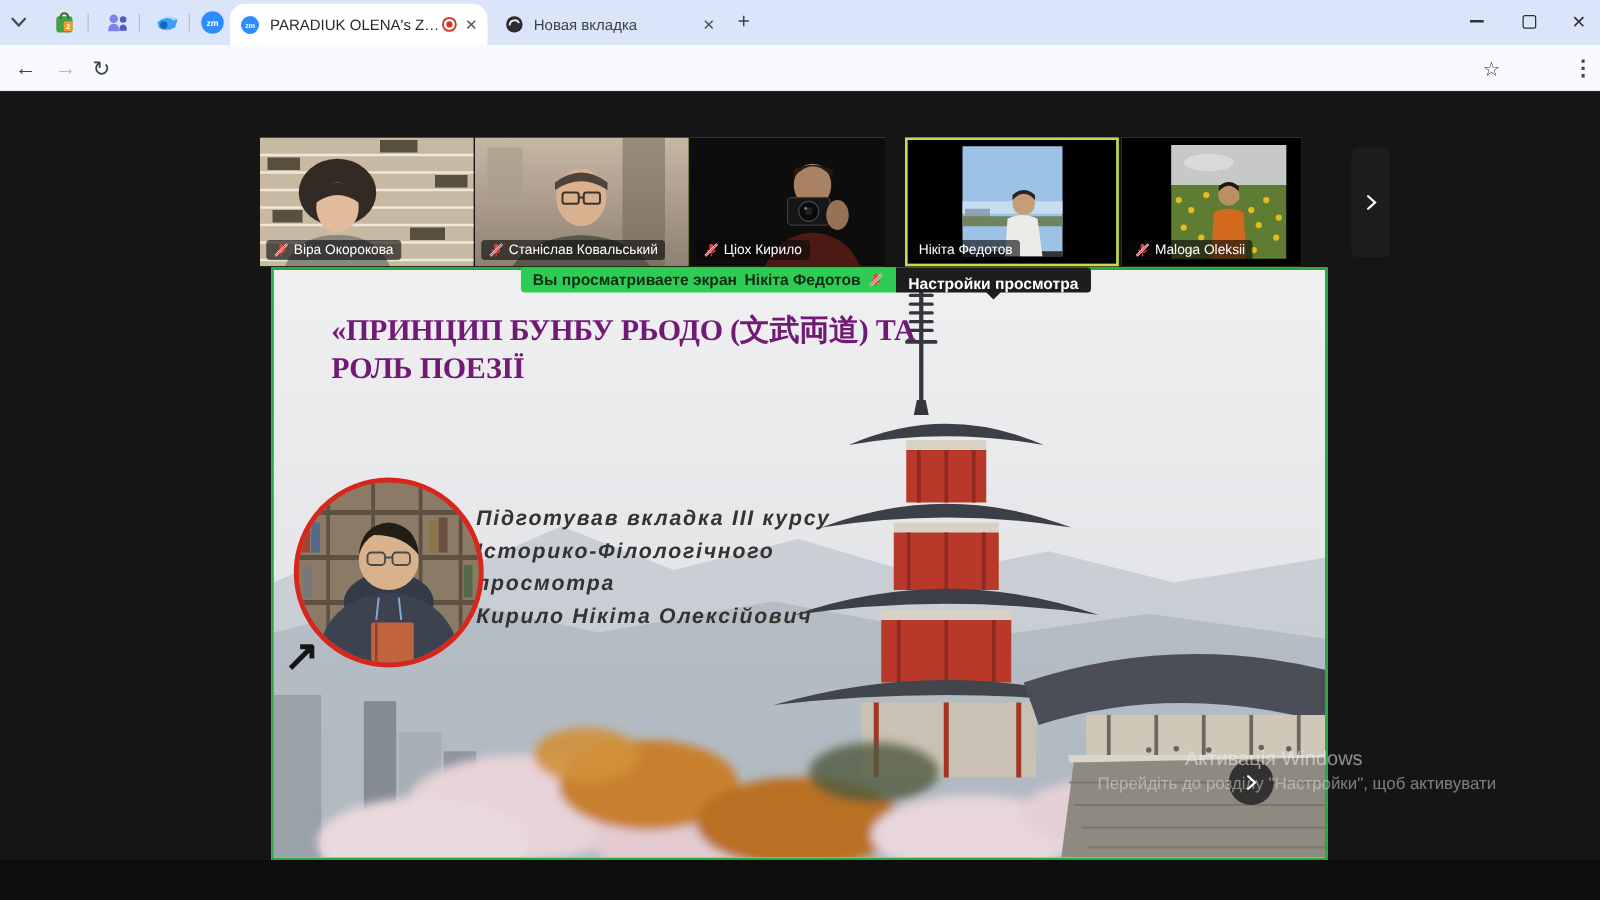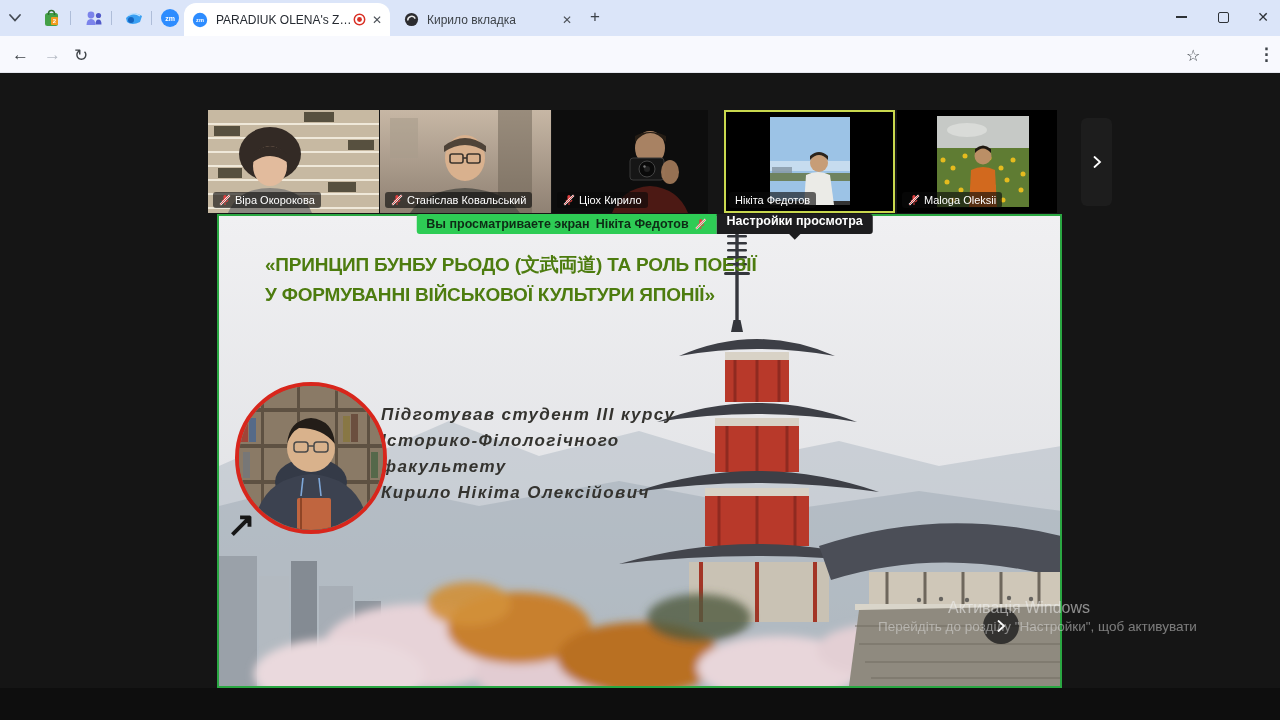--- a/index.html
+++ b/index.html
@@ -25,25 +25,25 @@
   .tile{position:absolute;top:37px;height:103px;background:#4d7c0f;overflow:hidden;}
   .tile svg{display:block;}
   .ntag{position:absolute;left:5px;bottom:5px;display:flex;align-items:center;gap:4px;
         background:rgba(10,10,10,.62);border-radius:3px;padding:2px 6px;color:#fff;font-size:11px;white-space:nowrap;}
   .mic12{width:12px;height:12px;flex:0 0 auto;}
   .share{position:absolute;left:217px;top:141px;width:845px;height:474px;border:2px solid #2aa742;box-sizing:border-box;background:#e6e7e9;z-index:10;}
   .slide{position:absolute;inset:0;overflow:hidden;}
   .sbanner{position:absolute;top:-2px;left:50%;transform:translateX(-50%);display:flex;z-index:15;height:20px;padding-left:10px;}
   .sbanner-green{background:#2ecc55;color:#0e2b16;font-size:12.5px;font-weight:700;display:flex;align-items:center;
                  padding:0 10px;gap:6px;border-radius:3px 0 0 3px;white-space:nowrap;}
-  .sbanner-btn{position:relative;background:#1d1d1f;color:#fff;font-size:12.5px;font-weight:700;display:flex;align-items:flex-start;
+  .sbanner-btn{position:relative;background:#1d1d1f;color:#fff;font-size:12.5px;font-weight:700;display:flex;align-items:flex-end;
                padding:0 10px;border-radius:0 3px 3px 0;white-space:nowrap;}
   .sbanner-btn .caret{position:absolute;left:50%;bottom:-4px;width:8px;height:8px;background:#1d1d1f;transform:translateX(-50%) rotate(45deg);}
-  .title{position:absolute;left:46px;top:34px;width:520px;font-size:19px;font-weight:700;letter-spacing:-0.2px;
-         line-height:30px;color:#4d7c0f;z-index:5;}
+  .title{position:absolute;left:46px;top:34px;width:520px;font-size:24px;font-weight:700;letter-spacing:-0.2px;
+         line-height:30px;color:#701a75;z-index:5;font-family:Liberation Serif, serif;}
   .author{position:absolute;left:162px;top:186px;font-size:17px;font-weight:700;font-style:italic;
           letter-spacing:1.4px;line-height:26px;color:#34332f;z-index:5;}
   .photo{position:absolute;left:16px;top:166px;width:144px;height:144px;border-radius:50%;
          border:4px solid #d8261c;overflow:hidden;z-index:6;background:#8a7a66;}
   .upArrow{position:absolute;left:8px;top:288px;font-size:34px;font-weight:900;color:#161616;z-index:6;}
   .nextbtn{position:absolute;left:764px;top:392px;width:36px;height:36px;border-radius:50%;
            background:rgba(25,25,25,.78);display:flex;align-items:center;justify-content:center;z-index:7;}
   .wm{position:absolute;color:rgba(240,240,240,.55);z-index:30;white-space:nowrap;}
   .arrowmore{position:absolute;left:1081px;top:45px;width:31px;height:88px;border-radius:6px;background:#1d1d1d;
              display:flex;align-items:center;justify-content:center;}
@@ -114,21 +114,21 @@
         <circle cx="7" cy="7" r="2.6" fill="#d93025"></circle>
         </svg>
       <span class="tabclose">✕</span>
     </div>
 
     <div class="tab-idle">
       <svg width="15" height="15" viewBox="0 0 16 16">
         <circle cx="8" cy="8" r="7" fill="#2c2c30"></circle>
         <path d="M4 9 a4.2 4.2 0 0 1 8 -2" fill="none" stroke="#e8e8e8" stroke-width="1.6"></path>
         </svg>
-      <span class="tabtitle" style="color:#3d4248">Кирило вкладка</span>
+      <span class="tabtitle" style="color:#3d4248">Новая вкладка</span>
       <span class="tabclose">✕</span>
     </div>
 
     <div class="abs" style="left:590px;top:7px;font-size:17px;color:#3c4149">+</div>
 
     <div class="winbtn" style="left:1162px">
       <div style="width:11px;height:1.6px;background:#2e3237"></div>
       </div>
     <div class="winbtn" style="left:1204px">
       <div style="width:9px;height:9px;border:1.4px solid #2e3237;border-radius:2px"></div>
@@ -245,21 +245,21 @@
           <path d="M34 88 L36 58 Q48 52 60 58 L64 88 Z" fill="#ebebe7"></path>
           <circle cx="49" cy="46" r="9" fill="#c79d77"></circle>
           <path d="M40 43 Q49 33 58 43 L58 39 Q49 31 40 39 Z" fill="#2c241c"></path>
           </g>
         </svg>
       <div class="ntag" style="left:3px;bottom:3px">
         <span>Нікіта Федотов</span>
         </div>
     </div>
 
-    <div class="tile" style="left:897px;width:160px">
+    <div class="tile" style="left:897px;width:144px">
       <svg width="171" height="103">
         <rect width="171" height="103" fill="#000"></rect>
         <g transform="translate(40,6)">
           <rect width="92" height="91" fill="#5f7c33"></rect>
           <rect width="92" height="32" fill="#c6c9c6"></rect>
           <ellipse cx="30" cy="14" rx="20" ry="7" fill="#d9dbd8"></ellipse>
           <g fill="#e5bb1e">
             <circle cx="6" cy="44" r="2.5"></circle>
               <circle cx="16" cy="52" r="2.5"></circle>
               <circle cx="28" cy="40" r="2.5"></circle>
@@ -388,27 +388,26 @@
             <circle cx="700" cy="384" r="2.2"></circle>
               <circle cx="722" cy="383" r="2.2"></circle>
               <circle cx="748" cy="384" r="2.2"></circle>
             <circle cx="790" cy="382" r="2.2"></circle>
               <circle cx="812" cy="383" r="2.2"></circle>
             </g>
         </svg>
 
         <div class="title">
           <div>«ПРИНЦИП БУНБУ РЬОДО (文武両道) ТА РОЛЬ ПОЕЗІЇ</div>
-          <div>У ФОРМУВАННІ ВІЙСЬКОВОЇ КУЛЬТУРИ ЯПОНІЇ»</div>
         </div>
 
         <div class="author">
-          <div>Підготував студент ІІІ курсу</div>
+          <div>Підготував вкладка ІІІ курсу</div>
           <div>Історико-Філологічного</div>
-          <div>факультету</div>
+          <div>просмотра</div>
           <div>Кирило Нікіта Олексійович</div>
         </div>
 
         <div class="photo">
           <svg width="144" height="144">
             <rect width="144" height="144" fill="#8a7a66"></rect>
             <g fill="#5e5142">
               <rect x="22" y="0" width="3" height="144"></rect>
                 <rect x="58" y="0" width="3" height="144"></rect>
               <rect x="96" y="0" width="3" height="144"></rect>

